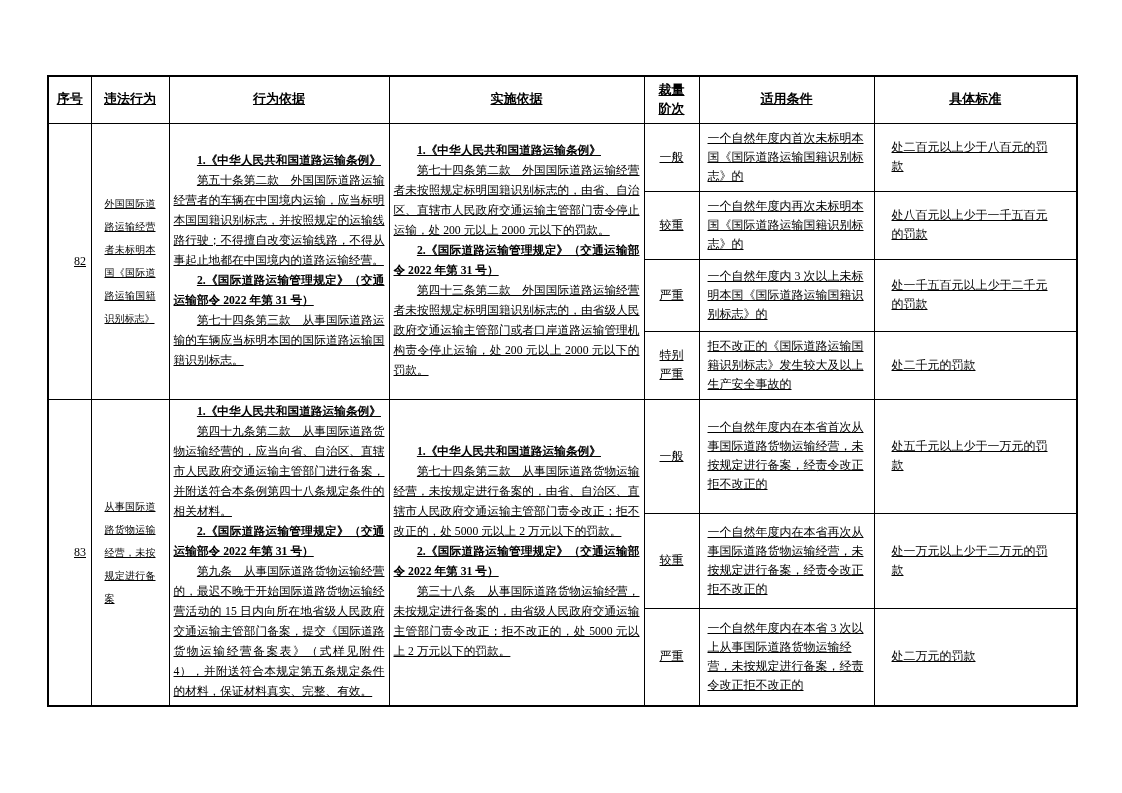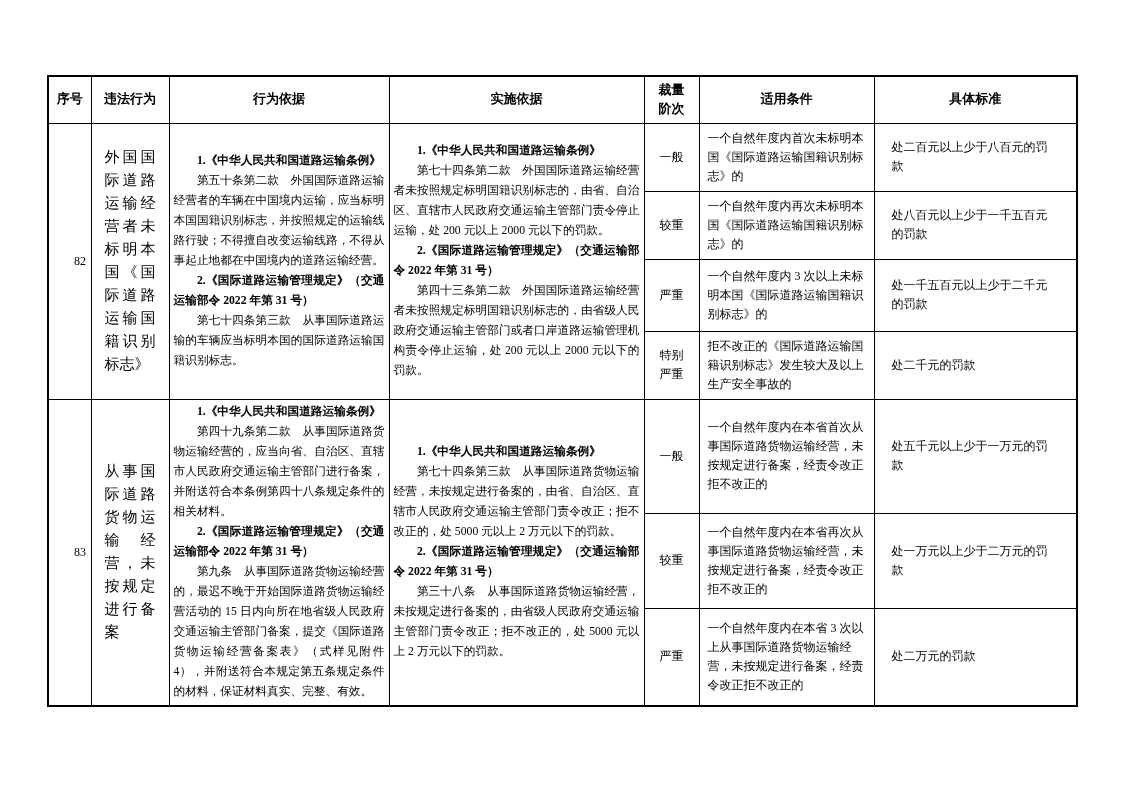--- a/index.html
+++ b/index.html
@@ -5,28 +5,29 @@
   html,body { margin:0; padding:0; background:#ffffff; }
   .page {
     position:relative; width:1122px; height:793px; background:#ffffff;
     font-family:"Liberation Serif","DejaVu Serif",serif; color:#000;
     overflow:hidden;
   }
   table.penalty {
     position:absolute; left:47px; top:75px; width:1029px;
     border-collapse:collapse; table-layout:fixed;
     border:2px solid #000;
+    text-decoration:underline;
   }
   .penalty th, .penalty td { border:1px solid #000; vertical-align:middle; }
   .penalty thead tr { height:47px; }
   .penalty th { font-weight:bold; font-size:13px; text-align:center; padding:2px; line-height:1.45; }
   th.h4 { padding:2px 10px; }
   td.c-seq { text-align:left; font-size:12px;padding-left:25px; }
   td.c-violation {
-    padding:0 13px; font-size:15px; line-height:23px;
+    padding:0 13px; font-size:10px; line-height:23px;
     text-align:justify; text-justify:inter-character;
   }
   td.c-basis { padding:0 4px; font-size:11.7px; line-height:20px; }
   .para { margin:0; text-indent:2em; text-align:justify; text-justify:inter-ideograph; }
   .para.bold { font-weight:bold; }
   td.c-level { text-align:center; font-size:12px; line-height:19px; padding:0 10px; }
   td.c-cond { font-size:12px; line-height:19px; padding:0 8px; text-align:left; }
   td.c-std  { font-size:12px; line-height:19px; padding:2px 17px; text-align:left; }
   .page-number {
     position:absolute; left:0; right:0; top:722px;

